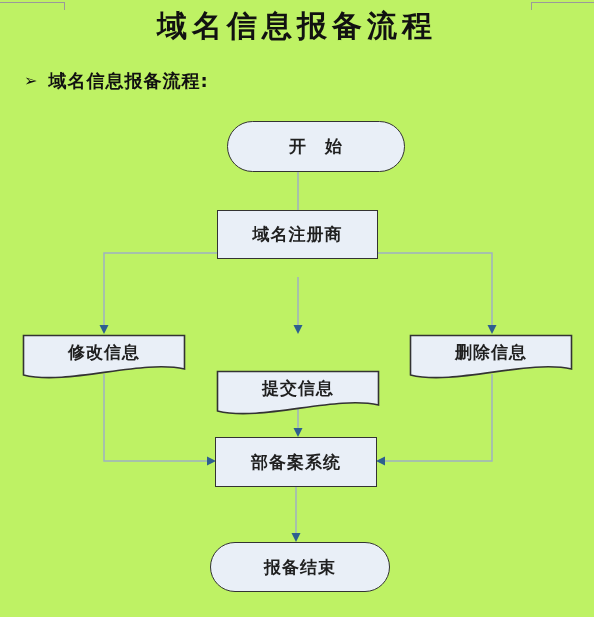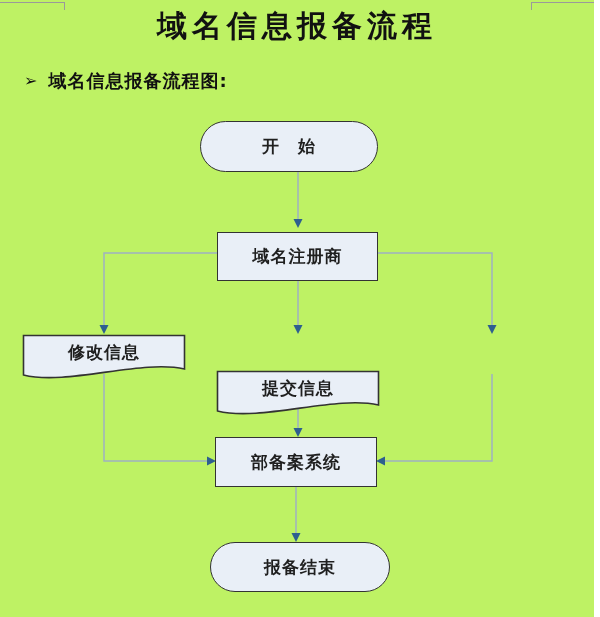--- a/index.html
+++ b/index.html
@@ -118,21 +118,21 @@
 
 <div class="page">
 
   <div class="corner-artifact left"></div>
   <div class="corner-artifact right"></div>
 
   <h1 class="title">域名信息报备流程</h1>
 
   <div class="subtitle">
     <span class="bullet">➢</span>
-    <span class="subtitle-text">域名信息报备流程图:</span>
+    <span class="subtitle-text">域名信息报备流程:</span>
   </div>
 
   <svg class="connectors" width="600" height="617" viewBox="0 0 600 617">
 
     <polyline class="connector" points="298,172 298,220"></polyline>
     <polygon class="arrowhead" points="293.5,219 302.5,219 298,228"></polygon>
 
     <polyline class="connector" points="217,253 104,253 104,327"></polyline>
     <polygon class="arrowhead" points="99.5,325 108.5,325 104,334"></polygon>
 
@@ -148,42 +148,48 @@
     <polyline class="connector" points="298,373 298,429"></polyline>
     <polygon class="arrowhead" points="293.5,428 302.5,428 298,437"></polygon>
 
     <polyline class="connector" points="492,374 492,461 385,461"></polyline>
     <polygon class="arrowhead" points="385,456.5 385,465.5 376,461"></polygon>
 
     <polyline class="connector" points="296,487 296,534"></polyline>
     <polygon class="arrowhead" points="291.5,533 300.5,533 296,542"></polygon>
   </svg>
 
-  <div class="node stadium" style="left:200px; top:121px; width:178px; height:51px;">
+  <div class="node stadium" style="left:227px; top:121px; width:178px; height:51px;">
     <span>开　始</span>
   </div>
 
-  <div class="node" style="left:217px; top:232px; width:161px; height:49px;">
+  <div class="node" style="left:217px; top:210px; width:161px; height:49px;">
     <span>域名注册商</span>
   </div>
 
   <div class="doc-node" style="left:22px; top:334px;">
     <svg width="164" height="52" viewBox="0 0 164 52">
       <path class="doc-path" d="M 1.5 1.5 L 162.5 1.5 L 162.5 35 C 120 25 45 52 1.5 41 Z"></path>
     </svg>
     <span class="doc-label">修改信息</span>
   </div>
 
   <div class="doc-node" style="left:216px; top:334px;margin-top:36px;">
     <svg width="164" height="52" viewBox="0 0 164 52">
       <path class="doc-path" d="M 1.5 1.5 L 162.5 1.5 L 162.5 35 C 120 25 45 52 1.5 41 Z"></path>
     </svg>
     <span class="doc-label">提交信息</span>
   </div>
 
+  <div class="doc-node" style="left:409px; top:334px;">
+    <svg width="164" height="52" viewBox="0 0 164 52">
+      <path class="doc-path" d="M 1.5 1.5 L 162.5 1.5 L 162.5 35 C 120 25 45 52 1.5 41 Z"></path>
+    </svg>
+    <span class="doc-label">删除信息</span>
+  </div>
 
   <div class="node" style="left:215px; top:437px; width:162px; height:50px;">
     <span>部备案系统</span>
   </div>
 
   <div class="node stadium" style="left:210px; top:542px; width:180px; height:50px; border-radius:25px;">
     <span>报备结束</span>
   </div>
 
 </div>

